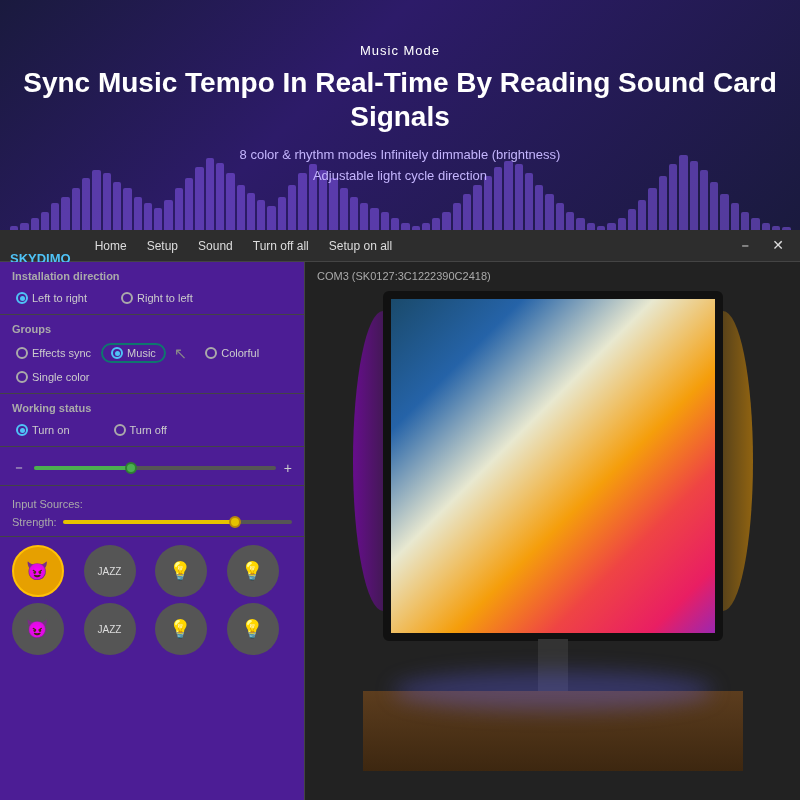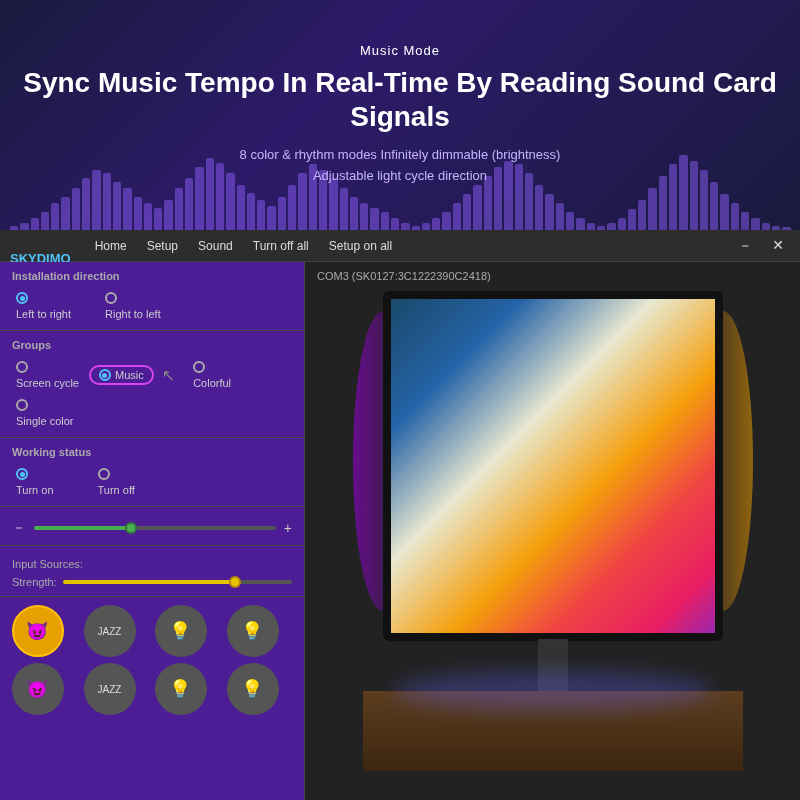--- a/index.html
+++ b/index.html
@@ -134,25 +134,24 @@
 
     
     .radio-group {
       display: flex;
       flex-wrap: wrap;
       gap: 6px;
       align-items: center;
     }
     .radio-item {
       display: flex;
-      align-items: flex-start;
+      align-items: flex-end;
       gap: 4px;
       cursor: pointer;
       padding: 2px 4px;
-      flex-direction: column;
     }
     .radio-circle {
       width: 12px;
       height: 12px;
       border-radius: 50%;
       border: 2px solid #aaa;
       display: flex;
       align-items: center;
       justify-content: center;
       flex-shrink: 0;
@@ -167,21 +166,21 @@
       border-radius: 50%;
       background: #4fc3f7;
     }
     .radio-label {
       font-size: 11px;
       color: #ccc;
     }
 
     
     .music-option {
-      border: 2px solid #d946ef;
+      border: 2px solid #0f766e;
       border-radius: 10px;
       padding: 2px 8px;
       display: flex;
       align-items: center;
       gap: 4px;
     }
     .music-option .radio-circle {
       border-color: #4fc3f7;
     }
 
@@ -536,21 +535,21 @@
             <span class="radio-label">Right to left</span>
           </div>
         </div>
       </div>
 
       <div class="section">
         <div class="section-title">Groups</div>
         <div class="radio-group">
           <div class="radio-item">
             <div class="radio-circle"></div>
-            <span class="radio-label">Screen cycle</span>
+            <span class="radio-label">Effects sync</span>
           </div>
           <div class="music-option">
             <div class="radio-circle active"></div>
             <span class="radio-label">Music</span>
           </div>
           <span class="arrow-annotation">↖</span>
           <div class="radio-item" style="margin-left:8px;">
             <div class="radio-circle"></div>
             <span class="radio-label">Colorful</span>
           </div>

